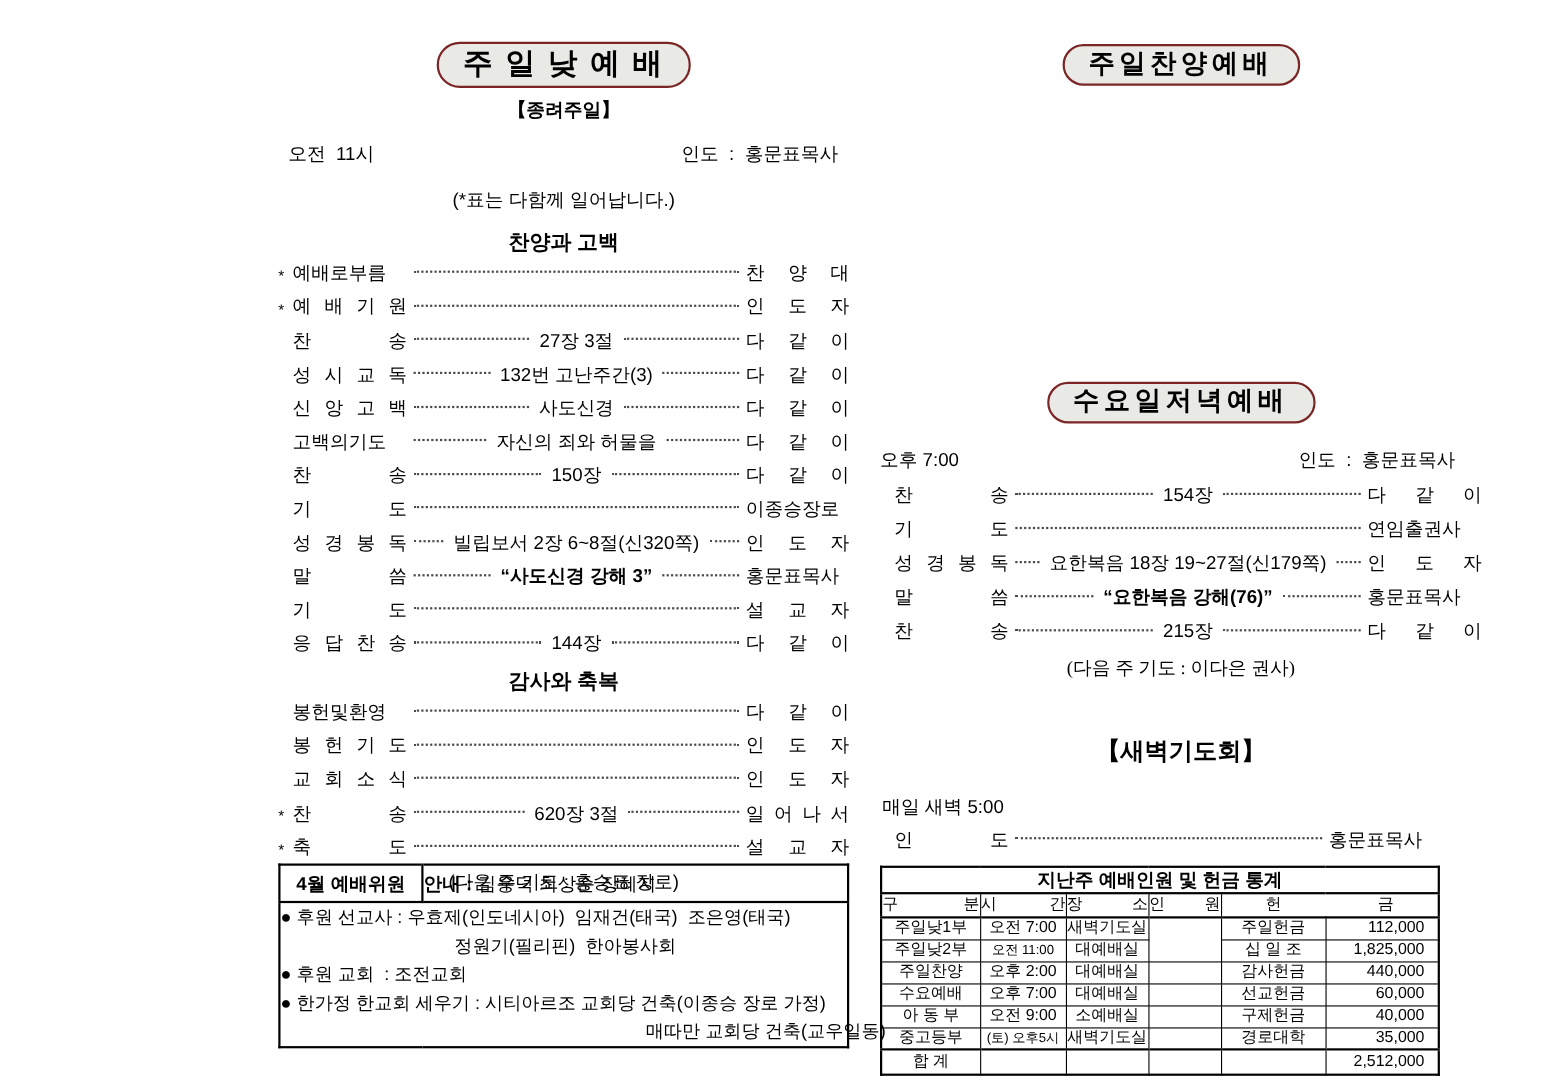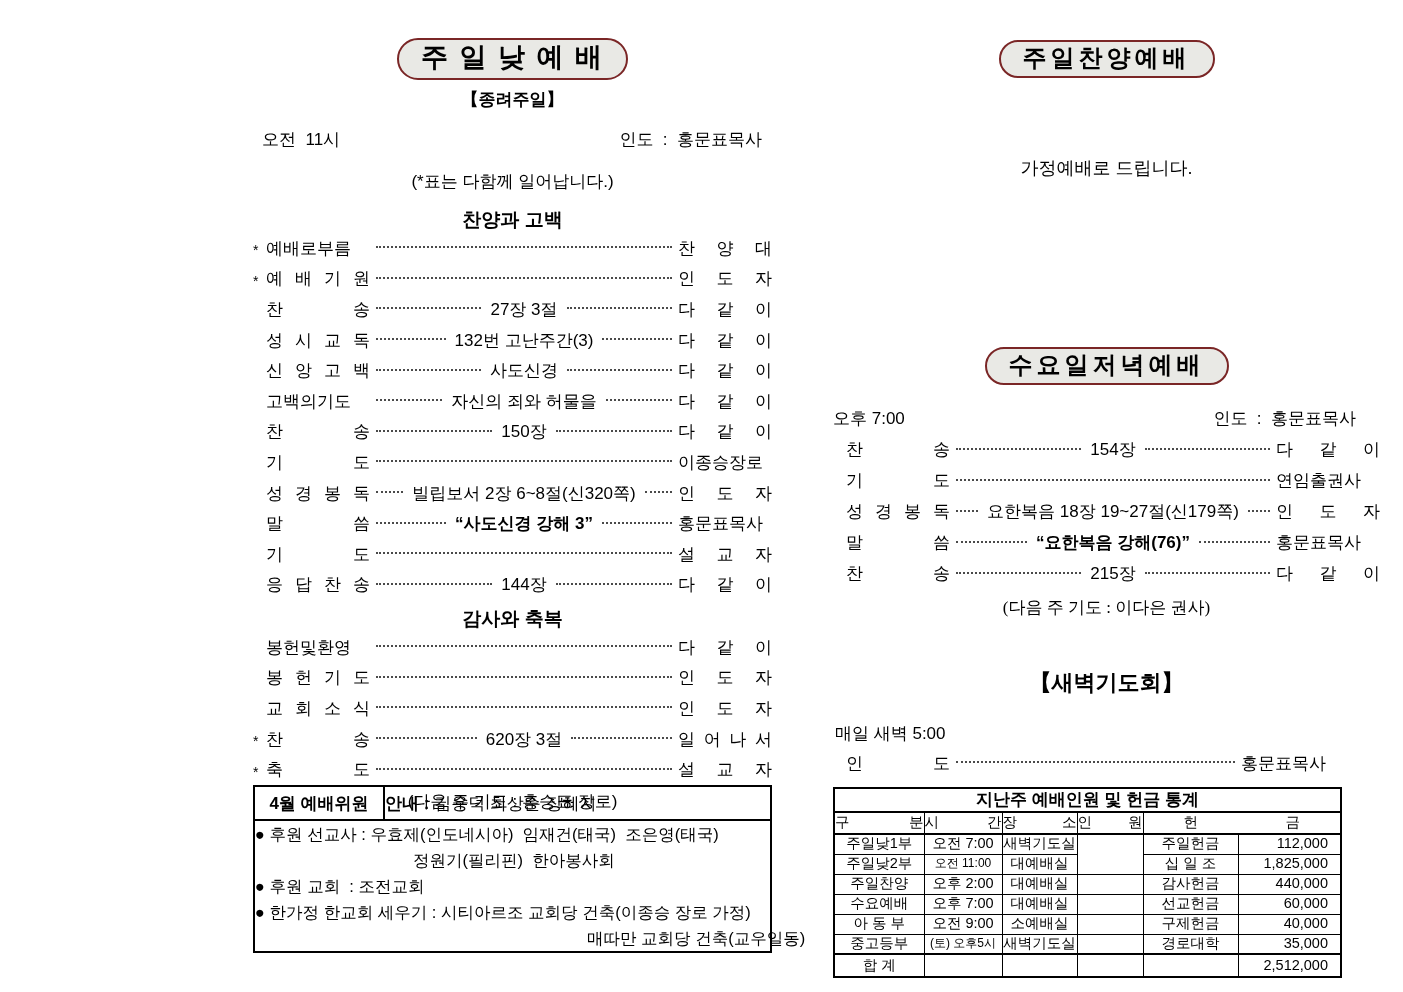--- a/index.html
+++ b/index.html
@@ -252,27 +252,26 @@
             <div class="cm-line ind1">정원기(필리핀)  한아봉사회</div>
             <div class="cm-line">● 후원 교회  : 조전교회</div>
             <div class="cm-line">● 한가정 한교회 세우기 : 시티아르조 교회당 건축(이종승 장로 가정)</div>
             <div class="cm-line ind2">매따만 교회당 건축(교우일동)</div>
           </td>
       </tr>
     </tbody>
   </table>
 </div>
 
-<div class="col" id="col-right" style="left:833px;width:547px;">
+<div class="col" id="col-right" style="left:800px;width:547px;">
 
   <div class="abs center" style="top:40px;">
     <span class="oval med">주일찬양예배</span>
   </div>
 
-  <div class="abs center fs18" style="top:156px;">가정예배로  드립니다.</div>
 
   <div class="abs center" style="top:347px;">
     <span class="oval med">수요일저녁예배</span>
   </div>
 
   <div class="abs info" style="top:407px;padding-right:24px;box-sizing:border-box;">
     <span style="white-space:pre;">오후 7:00</span>
     <span style="white-space:pre;">인도  :  홍문표목사</span>
   </div>
 

